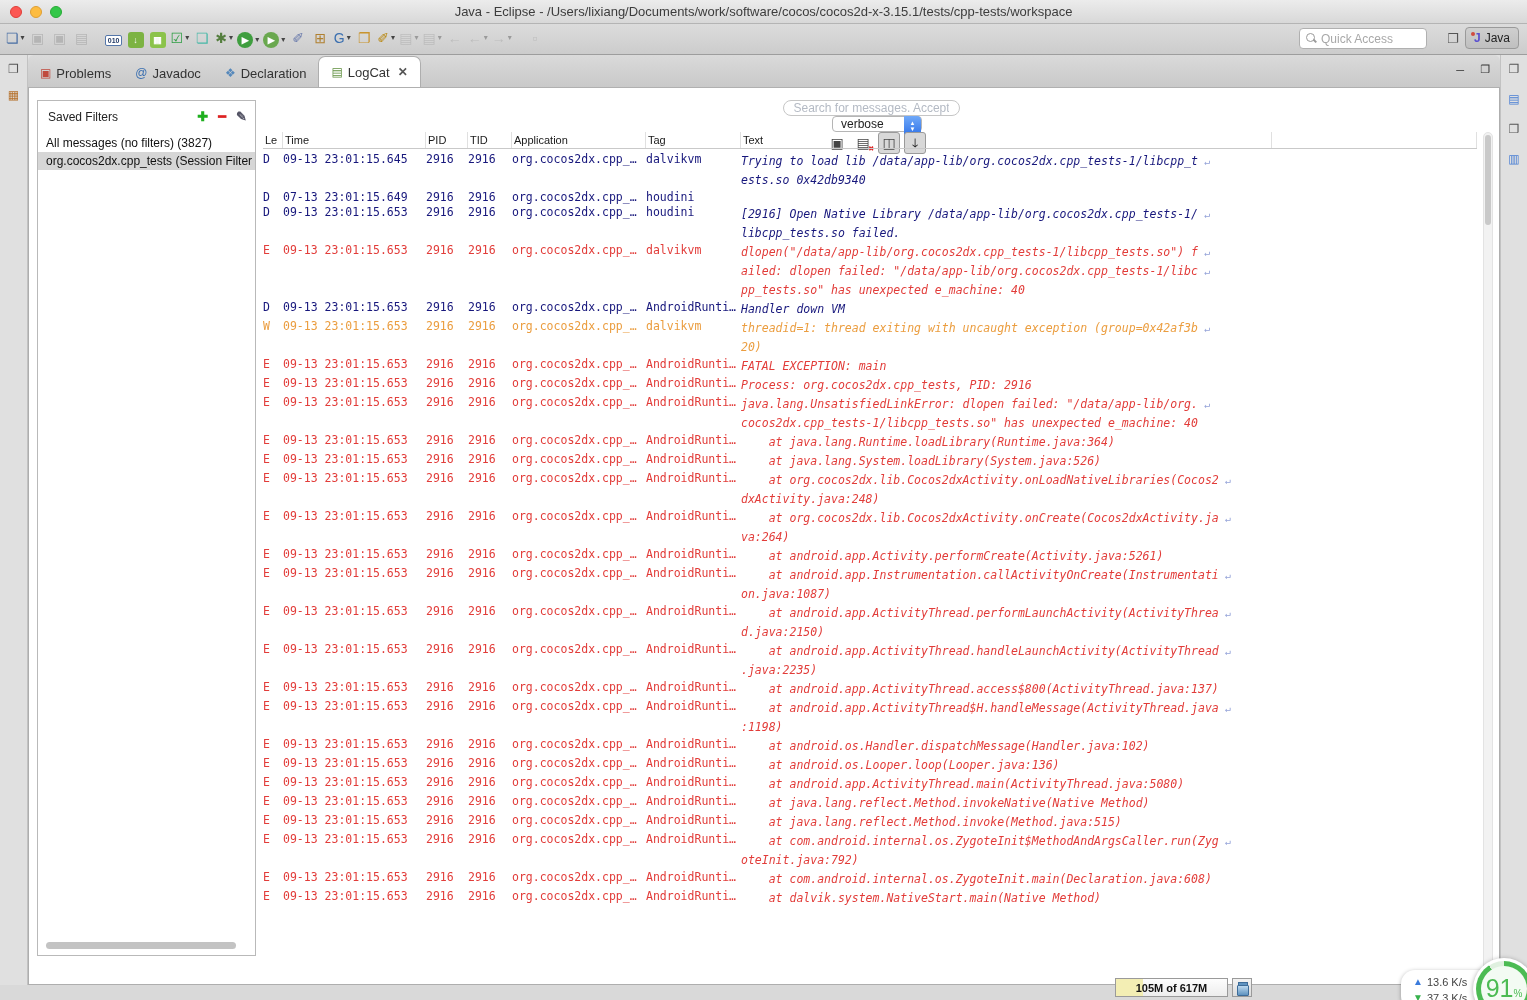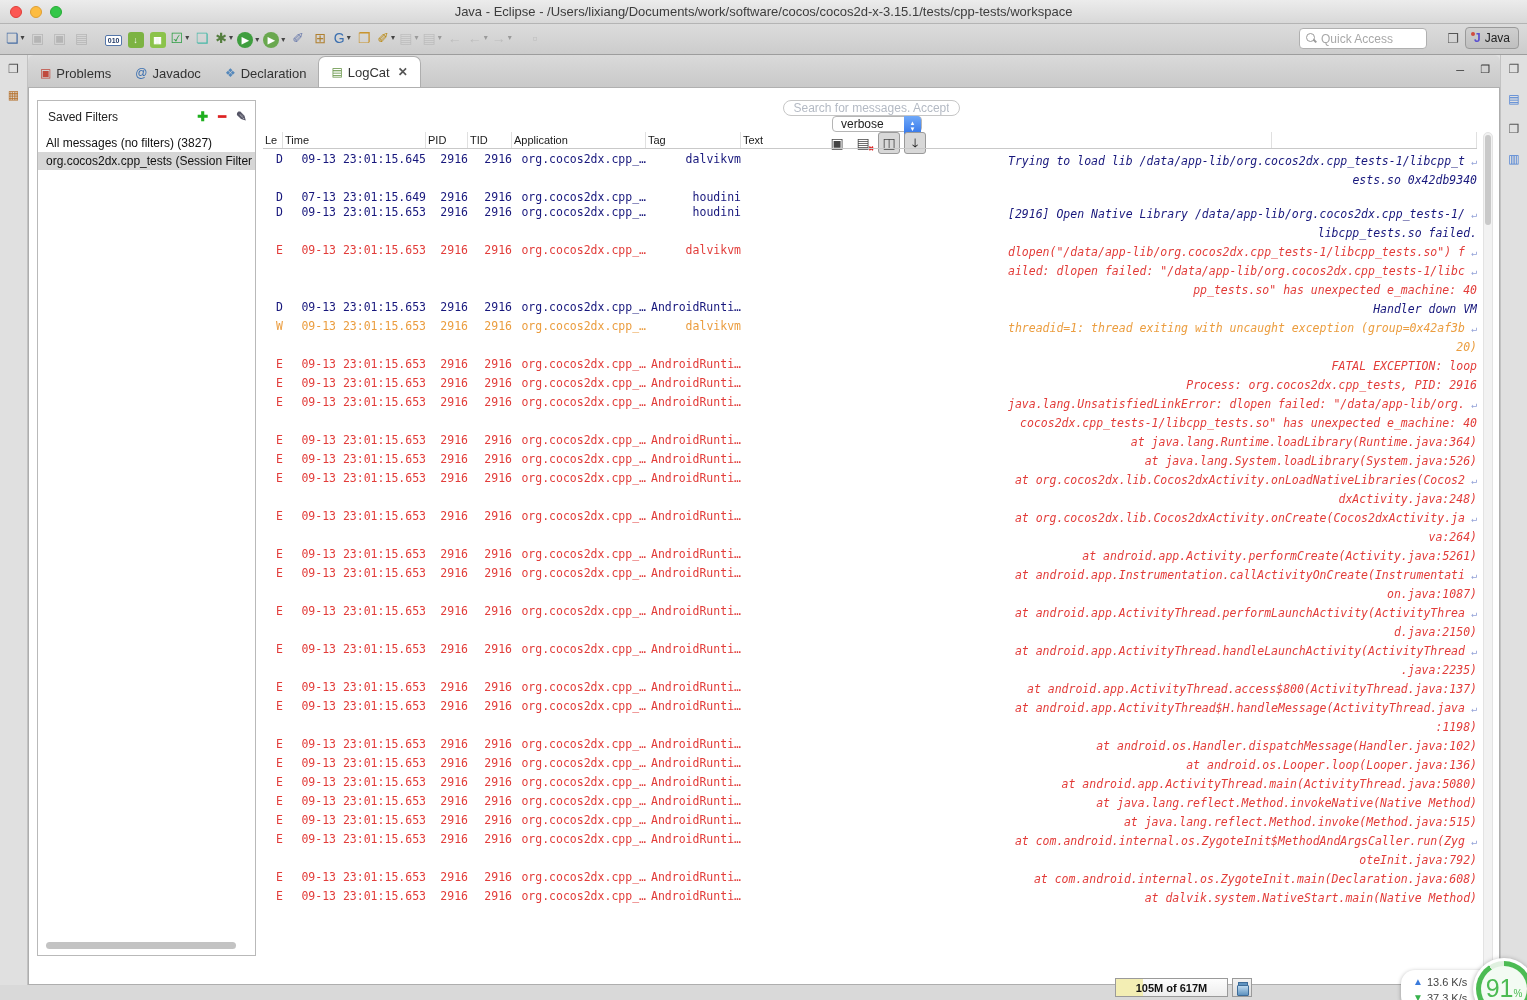--- a/index.html
+++ b/index.html
@@ -104,21 +104,21 @@
     background:linear-gradient(#70a9f9,#2f72e8); border-radius:0 4px 4px 0;
     color:#fff; font-size:6px; display:flex; flex-direction:column; align-items:center;
     justify-content:center; line-height:6px; }
   .log-actions { display:flex; align-items:center; margin-left:10px; gap:4px; }
   .la-btn { width:22px; height:22px; background:none; border:none; font-size:14px;
     display:flex; align-items:center; justify-content:center; position:relative; }
   .la-btn.toggled { border:1px solid #9a9a9a; border-radius:3px; background:#d8d8d8; }
   .la-clear::after { content:"✖"; position:absolute; right:0px; bottom:1px; font-size:7px; color:#d22; }
 
   
-  .log-table { position:absolute; left:0; top:44px; right:22px; bottom:0; font-family:"DejaVu Sans Mono",monospace;text-align:right; }
+  .log-table { position:absolute; left:0; top:44px; right:22px; bottom:0; font-family:"DejaVu Sans Mono",monospace; }
   .lt-head { display:grid; grid-template-columns:20px 143px 42px 44px 134px 95px 531px 1fr;
     font-family:"Liberation Sans",sans-serif; font-size:11px; color:#1a1a1a;
     border-bottom:1px solid #c9c9c9; height:17px; align-items:center; }
   .lt-head span { border-right:1px solid #e0e0e0; height:100%; display:flex; align-items:center; padding-left:2px; }
   .lt-body { padding-top:3px; }
   .lrow { display:grid; grid-template-columns:20px 143px 42px 44px 134px 95px 1fr; font-size:11.5px; }
   .lrow .c { white-space:pre; overflow:hidden; line-height:15px; }
   .lrow .textcol div { white-space:pre; line-height:19px;font-style:italic; }
   .wrapmark { color:#93a2d8; font-size:10px; }
   .vscroll { position:absolute; right:6px; top:44px; bottom:8px; width:10px;
@@ -391,21 +391,21 @@
               <span class="c tag">dalvikvm</span>
               <div class="c textcol"><div>threadid=1: thread exiting with uncaught exception (group=0x42af3b<span class="wrapmark"> ↵</span></div><div>20)</div></div>
             </div>
             <div class="lrow" style="color: rgb(226, 60, 57);">
               <span class="c le">E</span>
               <span class="c time">09-13 23:01:15.653</span>
               <span class="c pid">2916</span>
               <span class="c tid">2916</span>
               <span class="c app">org.cocos2dx.cpp_…</span>
               <span class="c tag">AndroidRunti…</span>
-              <div class="c textcol"><div>FATAL EXCEPTION: loop</div></div>
+              <div class="c textcol"><div>FATAL EXCEPTION: main</div></div>
             </div>
             <div class="lrow" style="color: rgb(226, 60, 57);">
               <span class="c le">E</span>
               <span class="c time">09-13 23:01:15.653</span>
               <span class="c pid">2916</span>
               <span class="c tid">2916</span>
               <span class="c app">org.cocos2dx.cpp_…</span>
               <span class="c tag">AndroidRunti…</span>
               <div class="c textcol"><div>Process: org.cocos2dx.cpp_tests, PID: 2916</div></div>
             </div>

